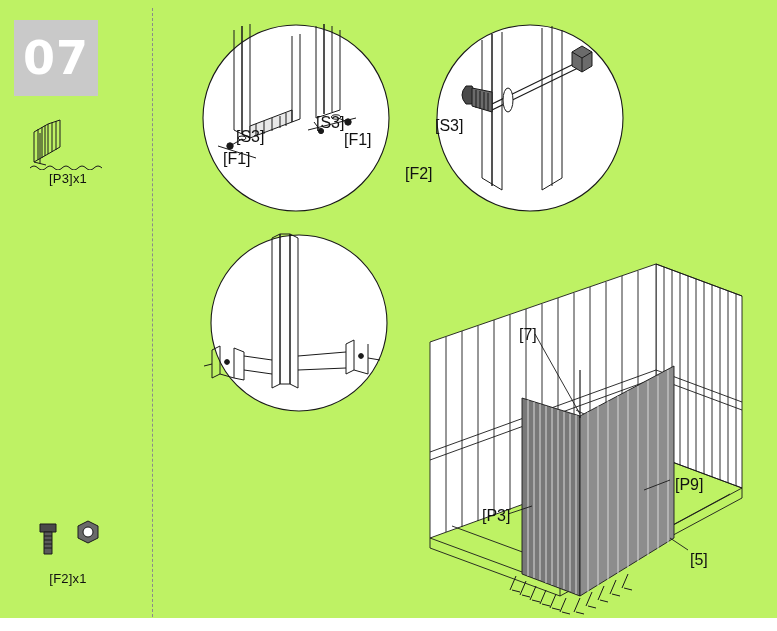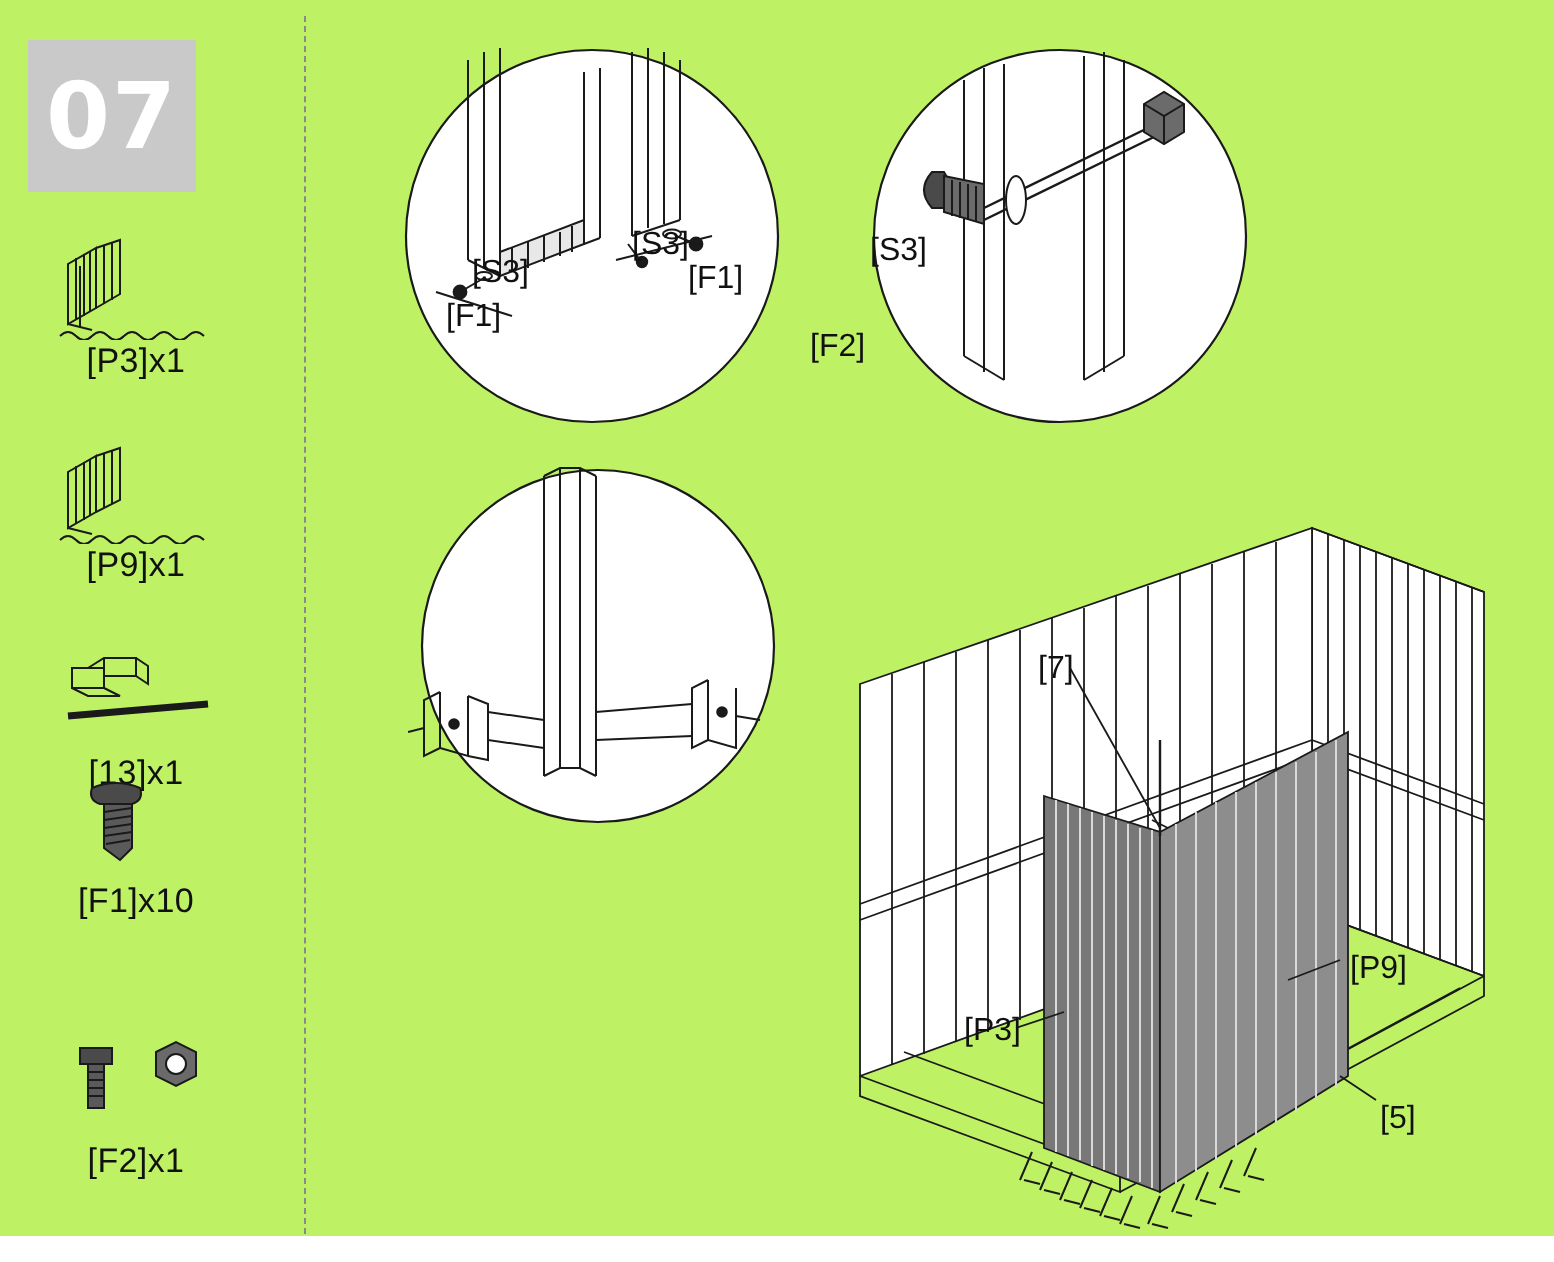--- a/index.html
+++ b/index.html
@@ -45,21 +45,21 @@
     position: absolute;
     left: 8px;
     width: 120px;
     text-align: center;
   }
   .part .art {
     position: relative;
     height: 52px;
   }
   .part .lbl {
-    font-size: 17px;
+    font-size: 13px;
     color: #111;
     margin-top: 1px;
     letter-spacing: 0.2px;
     white-space: nowrap;
   }
   #part-p3 { top: 118px; }
   #part-p9 { top: 220px; }
   #part-13 { top: 324px; }
   #part-f1 { top: 388px; }
   #part-s3 { top: 452px; }
@@ -108,71 +108,22 @@
               <path d="M48 32 L48 3"></path>
             <path d="M26 44 L38 47"></path>
             <path d="M32 45.5 L32 15"></path>
             <path d="M22 50 q4 -4 8 0 q4 4 8 0 q4 -4 8 0 q4 4 8 0 q4 -4 8 0 q4 4 8 0 q4 -4 8 0 q4 4 8 0 q4 -4 8 0"></path>
           </g>
         </svg>
       </div>
       <div class="lbl">[P3]x1</div>
     </div>
 
-    <div class="part" id="part-p9">
-      <div class="art">
-        <svg width="120" height="52" viewBox="0 0 120 52">
-          <g class="ln" stroke-width="1">
-            <path d="M26 44 L26 16 L40 8 L40 36 Z"></path>
-            <path d="M30 42 L30 13"></path>
-              <path d="M34 40 L34 11"></path>
-              <path d="M37 38 L37 9.5"></path>
-            <path d="M40 36 L52 30 L52 4 L40 8"></path>
-            <path d="M44 34 L44 6.5"></path>
-              <path d="M48 32 L48 5"></path>
-            <path d="M26 44 L38 47"></path>
-            <path d="M22 50 q4 -4 8 0 q4 4 8 0 q4 -4 8 0 q4 4 8 0 q4 -4 8 0 q4 4 8 0 q4 -4 8 0 q4 4 8 0 q4 -4 8 0"></path>
-          </g>
-        </svg>
-      </div>
-      <div class="lbl">[P9]x1</div>
-    </div>
-
-    <div class="part" id="part-13">
-      <div class="art">
-        <svg width="120" height="46" viewBox="0 0 120 46">
-          <g class="ln" stroke-width="1">
-            <rect x="28" y="10" width="16" height="10"></rect>
-            <path d="M36 10 L44 5 L60 5 L60 14 L44 14 L44 20"></path>
-            <path d="M44 5 L44 14"></path>
-            <path d="M60 5 L66 9 L66 18 L60 14"></path>
-            <path d="M28 20 L36 24 L52 24 L44 20"></path>
-            <path d="M26 34 L96 28" stroke-width="3.6"></path>
-          </g>
-        </svg>
-      </div>
-      <div class="lbl">[13]x1</div>
-    </div>
-
-    <div class="part" id="part-f1">
-      <div class="art">
-        <svg width="120" height="46" viewBox="0 0 120 46">
-          <g class="ln" stroke-width="1">
-            <path d="M38 6 q12 -5 24 0 q2 6 -4 8 L42 14 q-6 -2 -4 -8 Z" fill="#4a4a4a" stroke="#1a1a1a"></path>
-            <path d="M44 14 L44 36 L52 42 L58 36 L58 14 Z" fill="#5a5a5a" stroke="#1a1a1a"></path>
-            <path d="M44 18 L58 16"></path>
-              <path d="M44 22 L58 20"></path>
-              <path d="M44 26 L58 24"></path>
-            <path d="M44 30 L58 28"></path>
-              <path d="M45 34 L57 32"></path>
-          </g>
-        </svg>
-      </div>
-      <div class="lbl">[F1]x10</div>
-    </div>
+
+
 
 
     <div class="part" id="part-f2">
       <div class="art">
         <svg width="120" height="44" viewBox="0 0 120 44">
           <g class="ln" stroke-width="1">
             <path d="M32 6 L48 6 L48 14 L32 14 Z" fill="#4a4a4a" stroke="#1a1a1a"></path>
             <path d="M36 14 L44 14 L44 36 L36 36 Z" fill="#5a5a5a" stroke="#1a1a1a"></path>
             <path d="M36 18 L44 18"></path>
               <path d="M36 22 L44 22"></path>

